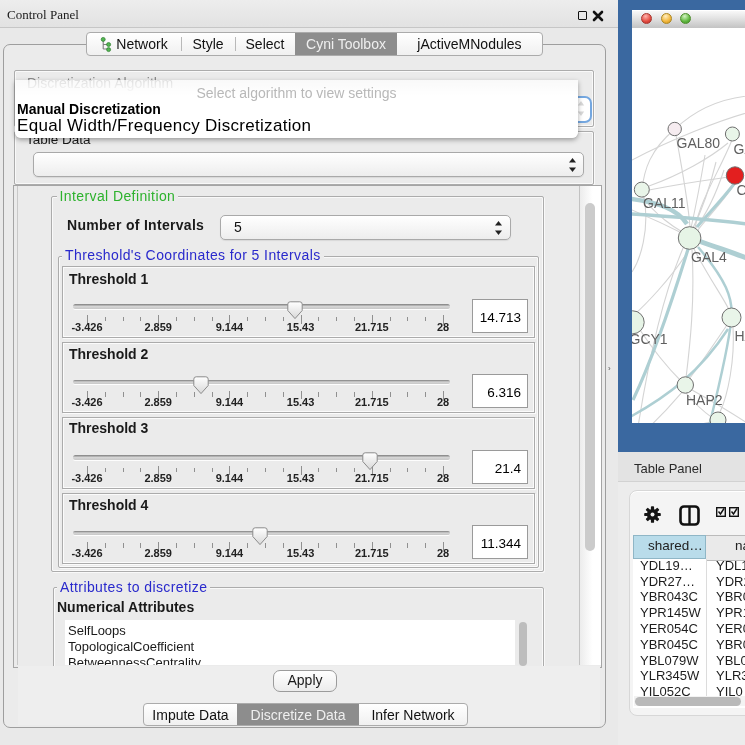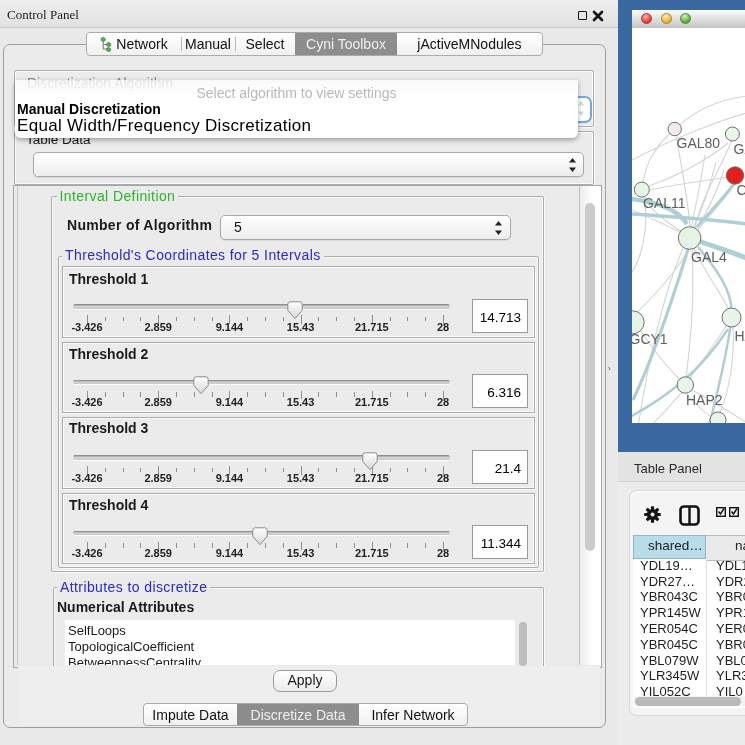--- a/index.html
+++ b/index.html
@@ -33,21 +33,21 @@
 <div class="abs" style="left:86px;top:32px;width:455px;height:22px;background:linear-gradient(#ffffff,#f0f0f0);border:1px solid #ababab;border-radius:4px;overflow:hidden;">
   <div class="seg" style="left:0;width:94px;">
     <svg width="12" height="17" viewBox="0 0 12 17" style="margin-right:4px;">
         <path d="M3.2 4.5 V13 M3.2 8.5 H8 M3.2 13 H8" stroke="#7e7e7e" stroke-width="1.1" fill="none"></path>
         <circle cx="3.2" cy="3.4" r="2" fill="#52b552" stroke="#2e7d2e" stroke-width=".7"></circle>
         <circle cx="8.6" cy="8.5" r="2" fill="#52b552" stroke="#2e7d2e" stroke-width=".7"></circle>
         <circle cx="8.6" cy="13.6" r="2" fill="#52b552" stroke="#2e7d2e" stroke-width=".7"></circle>
       </svg>
     Network</div>
   <div class="sep" style="left:94px;"></div>
-  <div class="seg" style="left:94px;width:54px;">Manual</div>
+  <div class="seg" style="left:94px;width:54px;">Style</div>
   <div class="sep" style="left:148px;"></div>
   <div class="seg" style="left:148px;width:60px;">Select</div>
   <div class="seg" style="left:208px;width:102px;background:#8d8d8d;color:#efefef;">Cyni Toolbox</div>
   <div class="seg" style="left:310px;width:145px;">jActiveMNodules</div>
 </div>
 
 <div class="gbox" style="left:14px;top:70px;width:578px;height:55px;"></div>
 <div class="abs" style="left:27px;top:74.5px;font-size:14px;color:#888;">Discretization Algorithm</div>
 
 <div class="abs" style="left:560px;top:96px;width:28px;height:23px;border:2.5px solid #74a7e0;border-radius:7px;background:#fff;"></div>
@@ -67,21 +67,21 @@
 
 <div class="abs" style="left:13px;top:185px;width:587px;height:481px;border:1px solid #a5a5a5;background:#ebebeb;"></div>
 <div class="abs" style="left:16.5px;top:186px;width:1px;height:479px;background:#c9c9c9;"></div>
 
 <div class="abs" style="left:579px;top:186px;width:21px;height:479px;background:linear-gradient(to right,#ececec,#ffffff 60%);border-left:1px solid #c2c2c2;"></div>
 <div class="abs" style="left:585px;top:203px;width:10px;height:348px;background:#cbcbcb;border-radius:5px;"></div>
 
 <div class="gbox" style="left:51px;top:195.5px;width:491px;height:374px;"></div>
 <div class="grouptitle" style="left:56.5px;top:188.6px;color:#2db22d;">Interval Definition</div>
 
-<div class="abs" style="left:67px;top:217px;font-weight:bold;font-size:14px;letter-spacing:0.3px;">Number of Algorithm</div>
+<div class="abs" style="left:67px;top:217px;font-weight:bold;font-size:14px;letter-spacing:0.3px;">Number of Intervals</div>
 <div class="combo" style="left:220px;top:215px;width:289px;height:23px;">
   <span class="ctext">5</span>
   <svg class="spin" style="right:7px;" width="9" height="16">
       <path d="M4.5 1 L8 5.5 L1 5.5 Z" fill="#222"></path>
       <path d="M4.5 15 L8 10.5 L1 10.5 Z" fill="#222"></path>
     </svg>
 </div>
 
 <div class="gbox" style="left:58px;top:255.5px;width:479px;height:310px;"></div>
 <div class="grouptitle" style="left:62px;top:248.4px;color:#2929cc;">Threshold's Coordinates for 5 Intervals</div>

